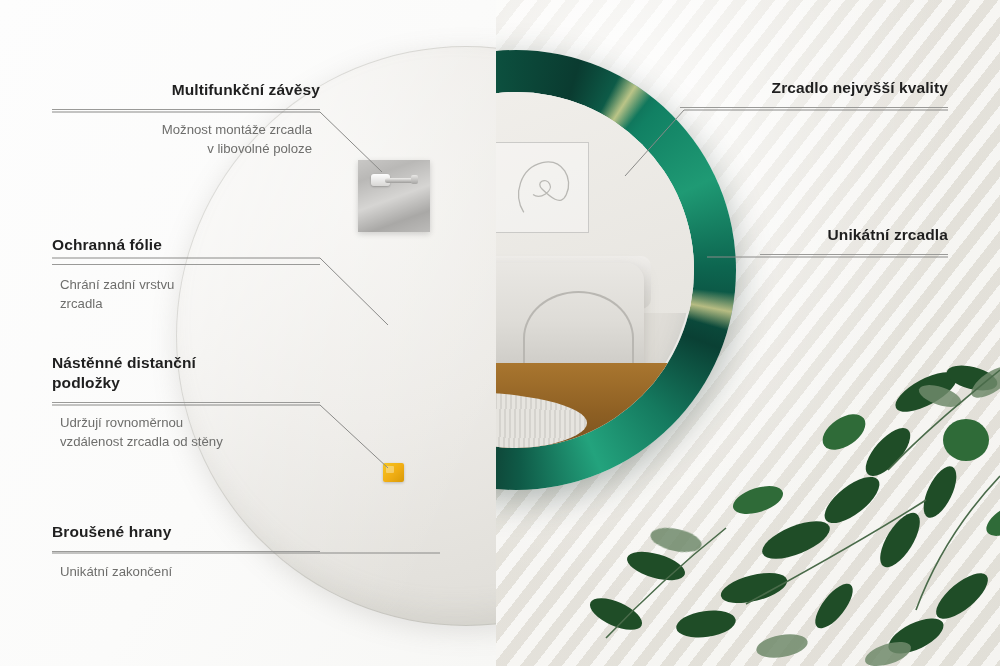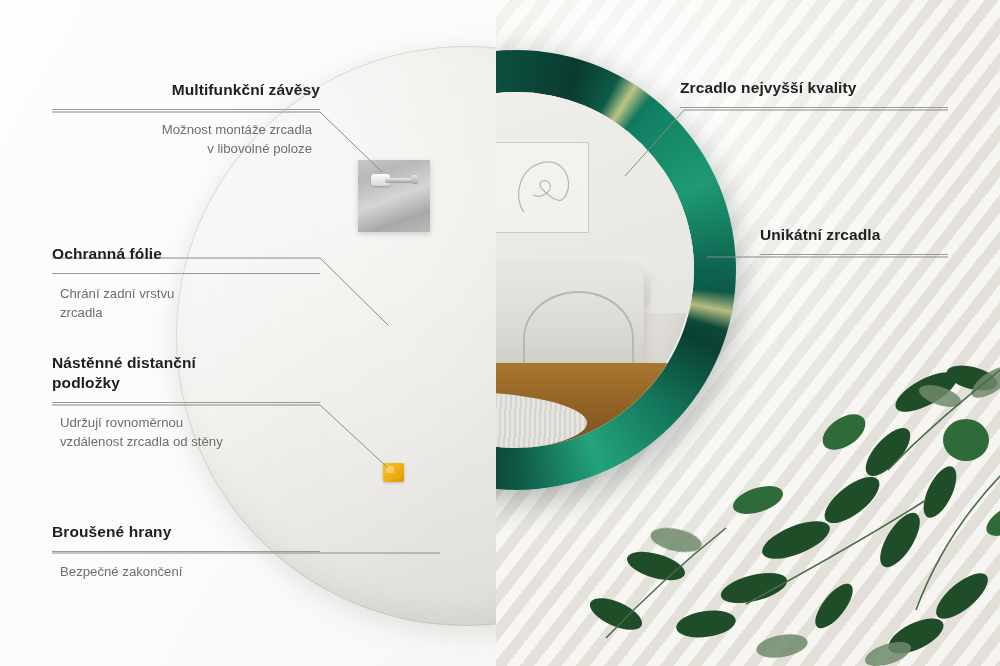--- a/index.html
+++ b/index.html
@@ -103,24 +103,24 @@
     background:linear-gradient(180deg,#fbfaf8,#ddd9d4);transform:rotate(-8deg);}
 
   
   .lines{position:absolute;left:0;top:0;width:1000px;height:666px;pointer-events:none;}
 
   
   .blk{position:absolute;}
   .blk h3{margin:0;font-size:15.5px;font-weight:bold;color:#1f1f1f;letter-spacing:.1px;line-height:1.28;}
   .blk .rule{height:1px;background:#9a9a98;margin:9px 0 10px 0;}
   .blk p{margin:8px;font-size:13.2px;color:#6e6e6c;line-height:1.45;font-weight:400;}
-  .blk.right{text-align:left;}
+  .blk.right{text-align:right;}
 
   .b1{left:52px;top:80px;width:268px;text-align:right;}
-  .b2{left:52px;top:244px;width:268px;}
+  .b2{left:52px;top:235px;width:268px;}
   .b3{left:52px;top:353px;width:268px;}
   .b4{left:52px;top:522px;width:268px;}
   .r1{left:680px;top:78px;width:268px;}
   .r2{left:760px;top:225px;width:188px;}
 </style>
 </head>
 <body>
 
 <div id="stage">
 
@@ -228,21 +228,21 @@
 
   <div class="blk b3">
     <h3>Nástěnné distanční<br>podložky</h3>
     <div class="rule"></div>
     <p>Udržují rovnoměrnou<br>vzdálenost zrcadla od stěny</p>
   </div>
 
   <div class="blk b4">
     <h3>Broušené hrany</h3>
     <div class="rule"></div>
-    <p>Bezpečné zakončení</p>
+    <p>Unikátní zakončení</p>
   </div>
 
   <div class="blk right r1">
     <h3>Zrcadlo nejvyšší kvality</h3>
     <div class="rule"></div>
   </div>
 
   <div class="blk right r2">
     <h3>Unikátní zrcadla</h3>
     <div class="rule"></div>

